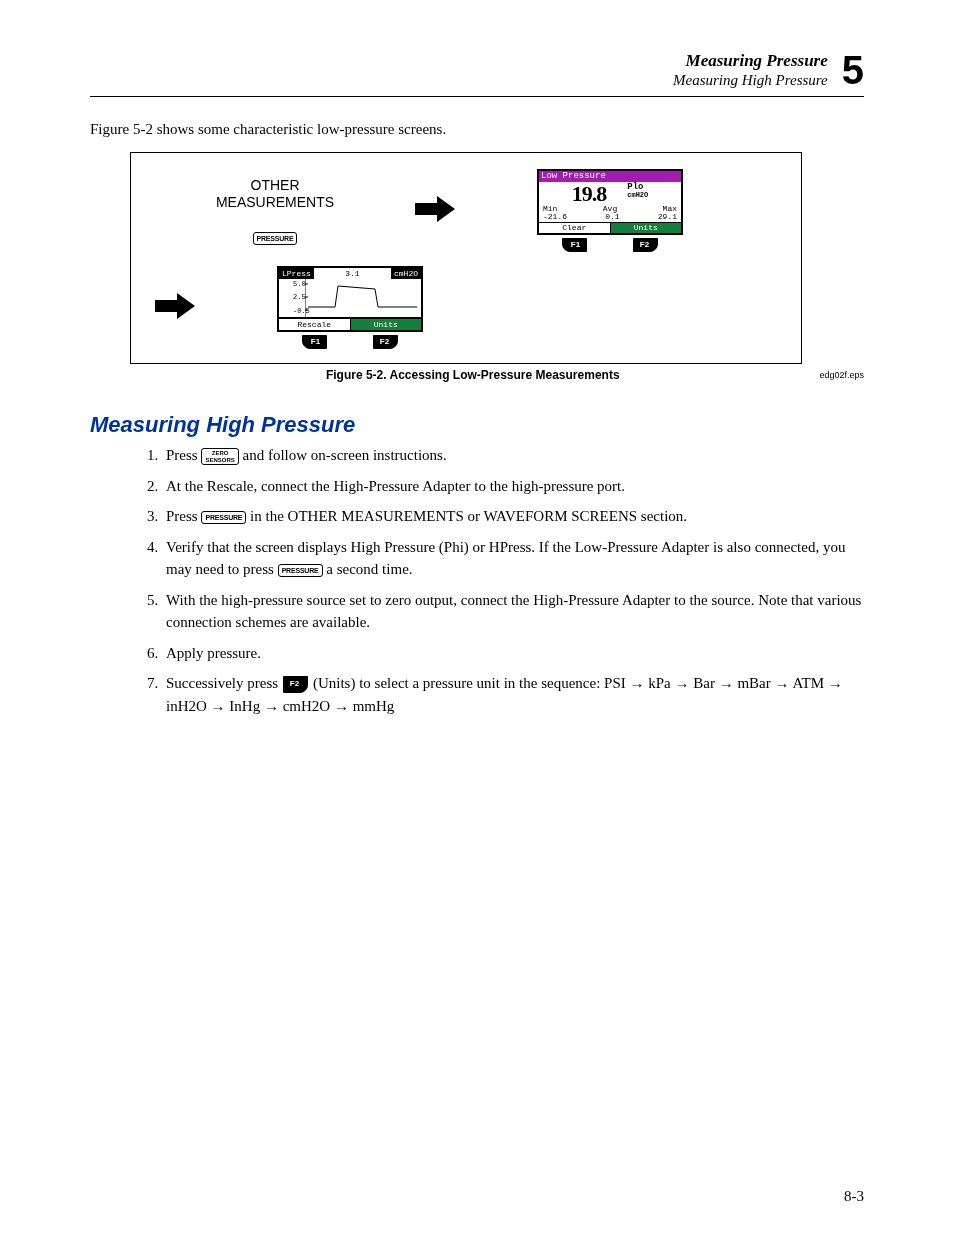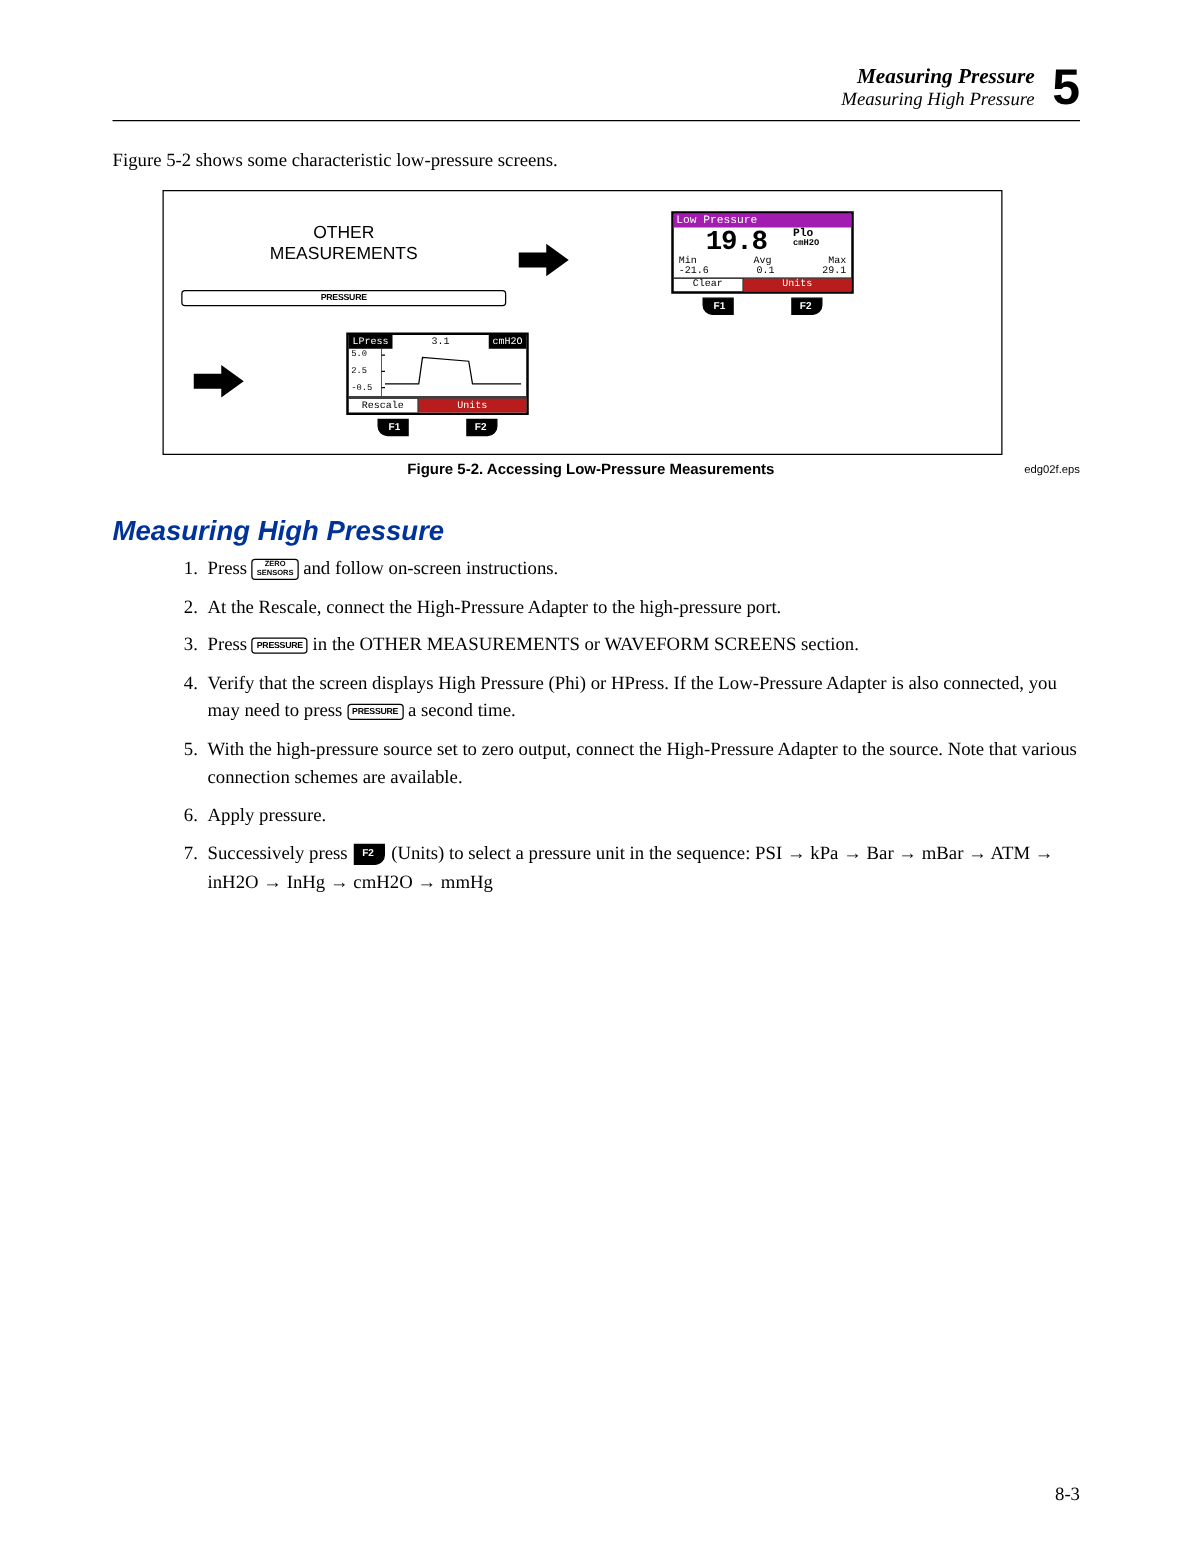--- a/index.html
+++ b/index.html
@@ -64,20 +64,21 @@
   .fig-row {
     display: flex;
     align-items: center;
     margin-bottom: 14px;
   }
   .fig-row:last-child { margin-bottom: 0; }
   .left-col {
     width: 260px;
     display: flex;
     flex-direction: column;
+    align-items: center;
     font-family: Arial, Helvetica, sans-serif;
     font-size: 14px;
     line-height: 1.25;
     text-align: center;
   }
   .press-key {
     display: inline-block;
     border: 1.5px solid #000;
     border-radius: 3px;
     font-family: Arial, Helvetica, sans-serif;
@@ -131,21 +132,21 @@
     padding: 1px 2px;
   }
   .lcd-body { padding: 1px 2px; }
   .lcd-big {
     display: flex;
     align-items: flex-start;
     justify-content: center;
     height: 22px;
   }
   .lcd-big .num {
-    font-family: Liberation Mono, monospace;
+    font-family: Liberation Serif, serif;
     font-weight: 900;
     font-size: 22px;
     letter-spacing: -1px;
     line-height: 1;
     text-align: center;
   }
   .lcd-big .unitcol {
     margin-left: 21px;
     line-height: 1;
     font-size: 9px;
@@ -163,24 +164,24 @@
     font-size: 8px;
   }
   .lcd-left-bt {
     flex: 1;
     text-align: center;
     border-right: 1px solid #000;
     padding: 1px 0;
   }
   .lcd-right-bt {
     flex: 1;
-    background: #b91c1c;
+    background: #15803d;
     color: #fff;
     text-align: center;
-    padding: 1px 16px;
+    padding: 1px 0;
   }
   .lcd-fkeys {
     display: flex;
     justify-content: space-around;
     margin-top: 3px;
     width: 142px;
   }
   .fkey {
     background: #000;
     color: #fff;
@@ -209,21 +210,21 @@
     font-size: 8px;
   }
   .lcd-wave-top .a { background:#000; color:#fff; padding:1px 3px; }
   .lcd-wave-top .b { flex:1; text-align:center; padding:1px 0; }
   .lcd-wave-top .c { background:#000; color:#fff; padding:1px 3px; }
   .lcd-graph {
     height: 38px;
     position: relative;
     border-bottom: 1px solid #000;
   }
-  .lcd-graph .yl { position:absolute; left:2px; font-size:7px; }
+  .lcd-graph .yl { position:absolute; left:14px; font-size:7px; }
   .fig-caption-row {
     display: flex;
     align-items: flex-start;
     margin-bottom: 30px;
   }
   .fig-caption {
     font-family: Arial, Helvetica, sans-serif;
     font-weight: bold;
     font-size: 12px;
     text-align: center;

